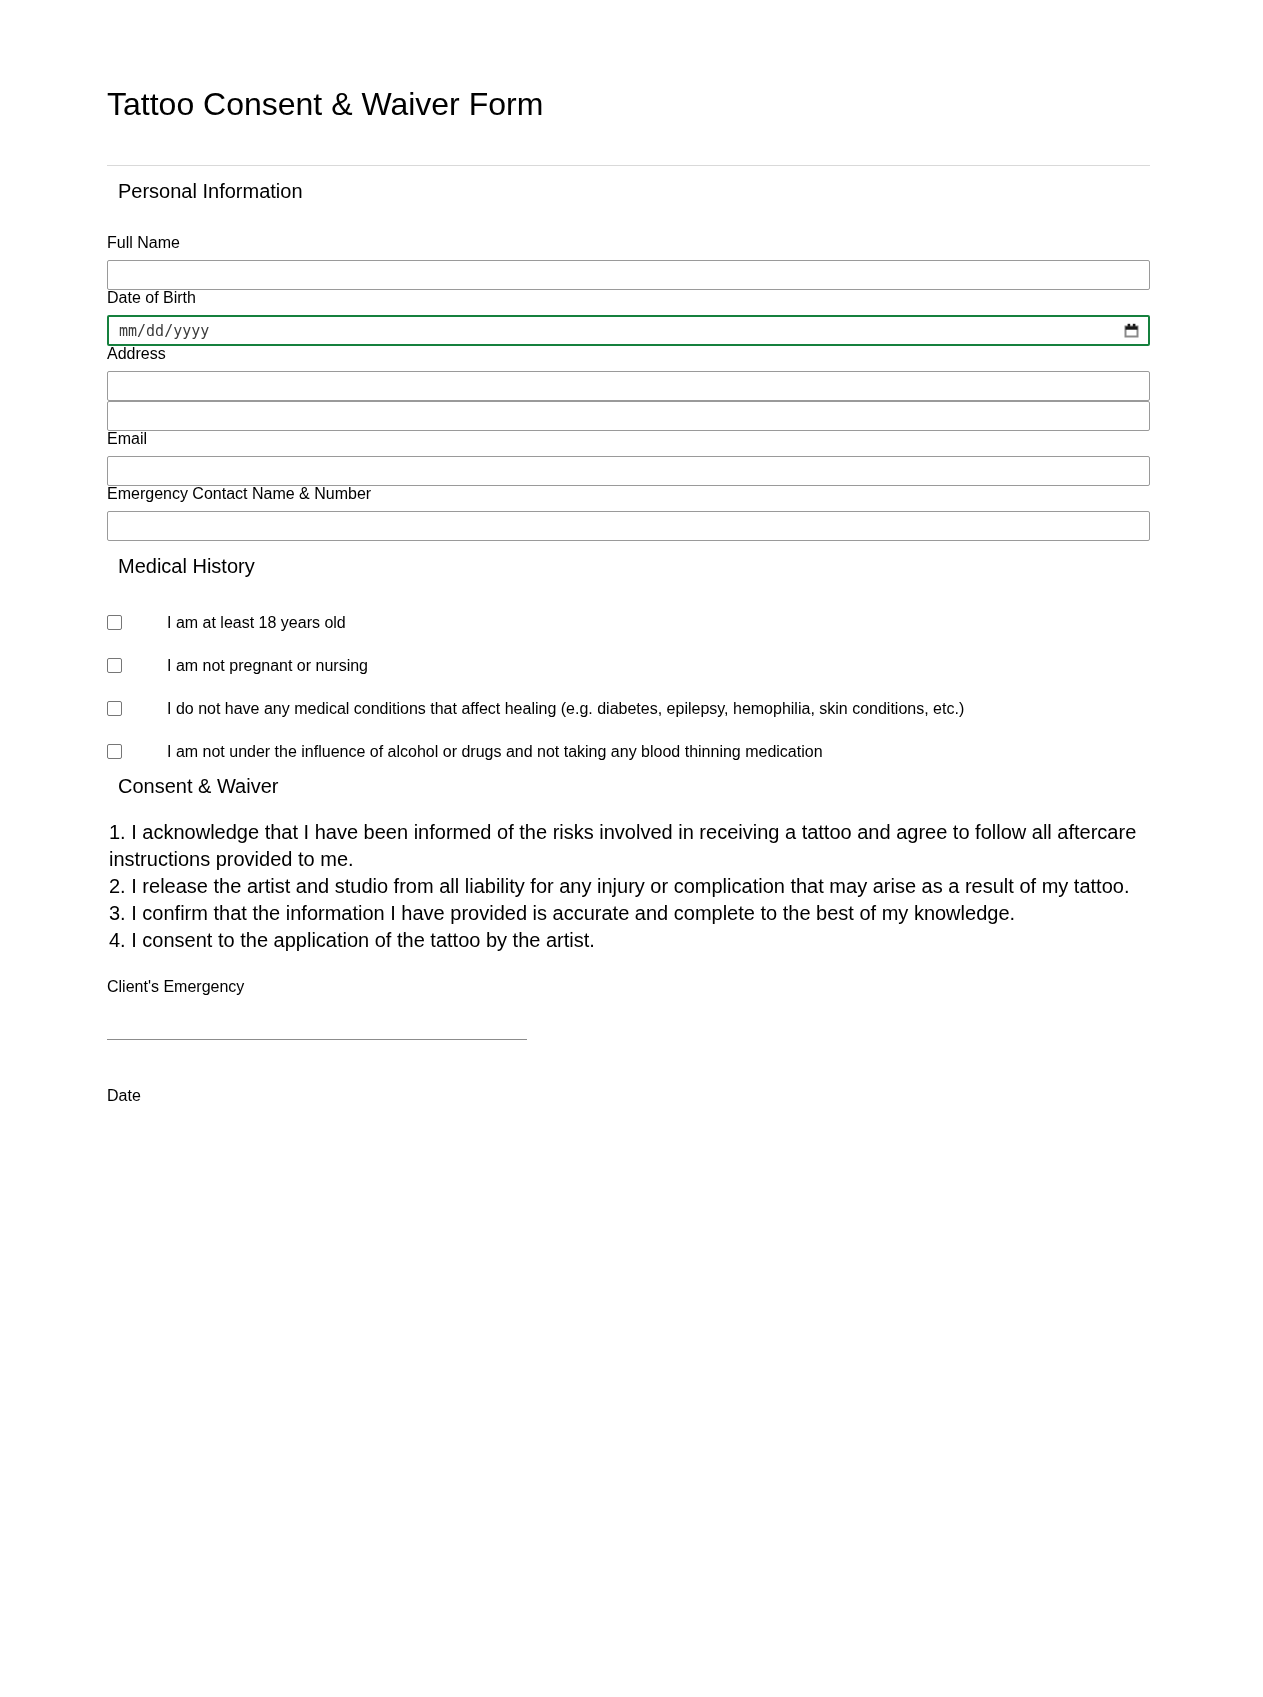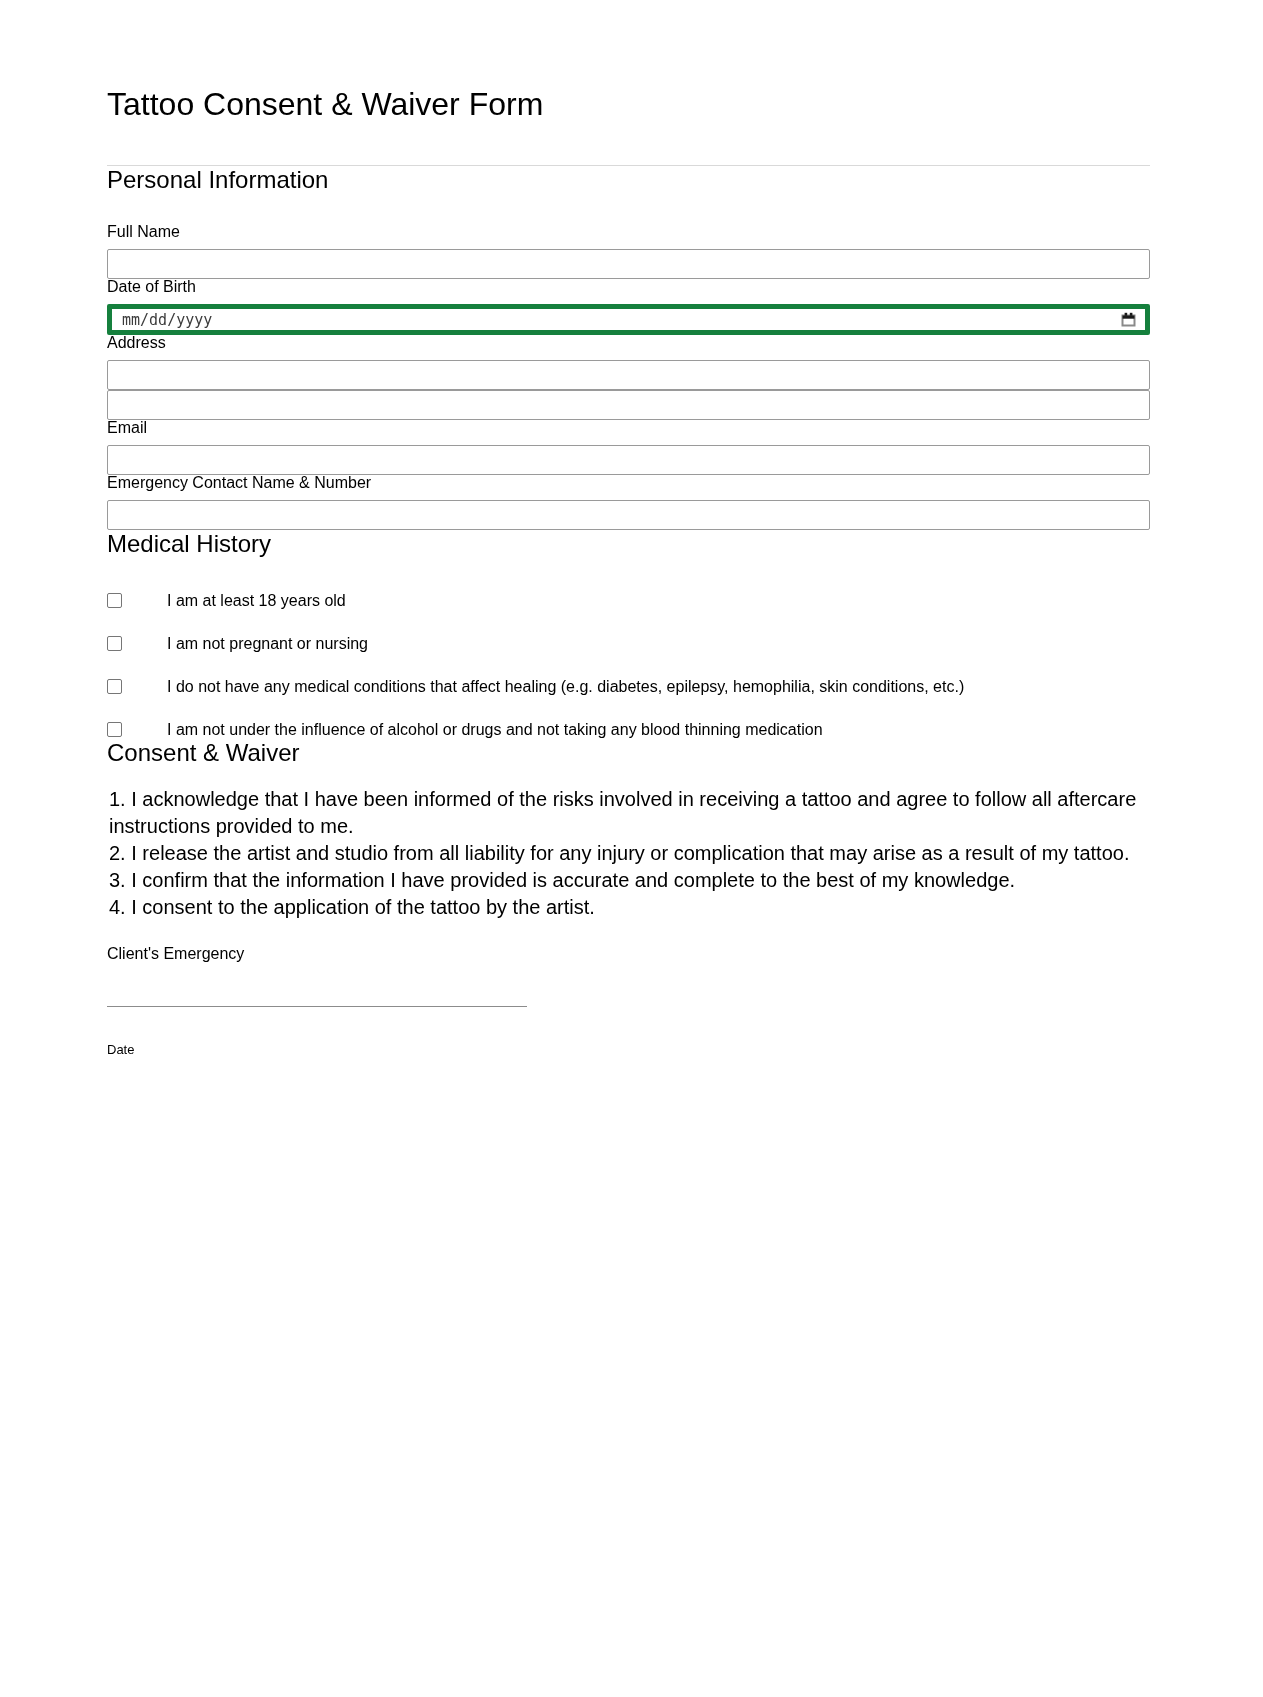--- a/index.html
+++ b/index.html
@@ -30,22 +30,22 @@
     line-height: 37px;
     color: #000000;
   }
   hr.divider {
     border: none;
     border-top: 1px solid #d9d9d9;
     margin: 42px 0 0 0;
     height: 0;
   }
   h2.section-heading {
-    margin: 0;
-    font-size: 24px;
+    margin: 11px;
+    font-size: 20px;
     font-weight: 400;
     line-height: 28px;
     color: #000000;
   }
   .h2-personal { margin-top: 37px; }
   .h2-medical  { margin-top: 36px; }
   .h2-consent  { margin-top: 43px; }
 
   .field { }
   .field.first { margin-top: 30px; }
@@ -68,21 +68,21 @@
     font-family: "Liberation Sans", sans-serif;
     font-size: 14px;
     color: #000000;
     outline: none;
   }
   .date-input {
     box-sizing: border-box;
     position: relative;
     width: 100%;
     height: 31px;
-    border: 5px solid #15803d;
+    border: 2px solid #15803d;
     border-radius: 2px;
     background: #ffffff;
     display: flex;
     align-items: center;
     padding: 0 10px;
     cursor: text;
   }
   .date-placeholder {
     font-family: "DejaVu Sans Mono", monospace;
     font-size: 15px;
@@ -138,22 +138,22 @@
     font-size: 16px;
     line-height: 16px;
   }
   .sig-line {
     margin-top: 44px;
     width: 420px;
     height: 0;
     border-top: 1px solid #8c8c8c;
   }
   .date-label {
-    margin-top: 35px;
-    font-size: 13px;
+    margin-top: 48px;
+    font-size: 16px;
     line-height: 16px;
   }
 </style>
 </head>
 <body>
 
 <div class="clip">
   <div class="page">
 
     <h1 class="page-title">Tattoo Consent &amp; Waiver Form</h1>

